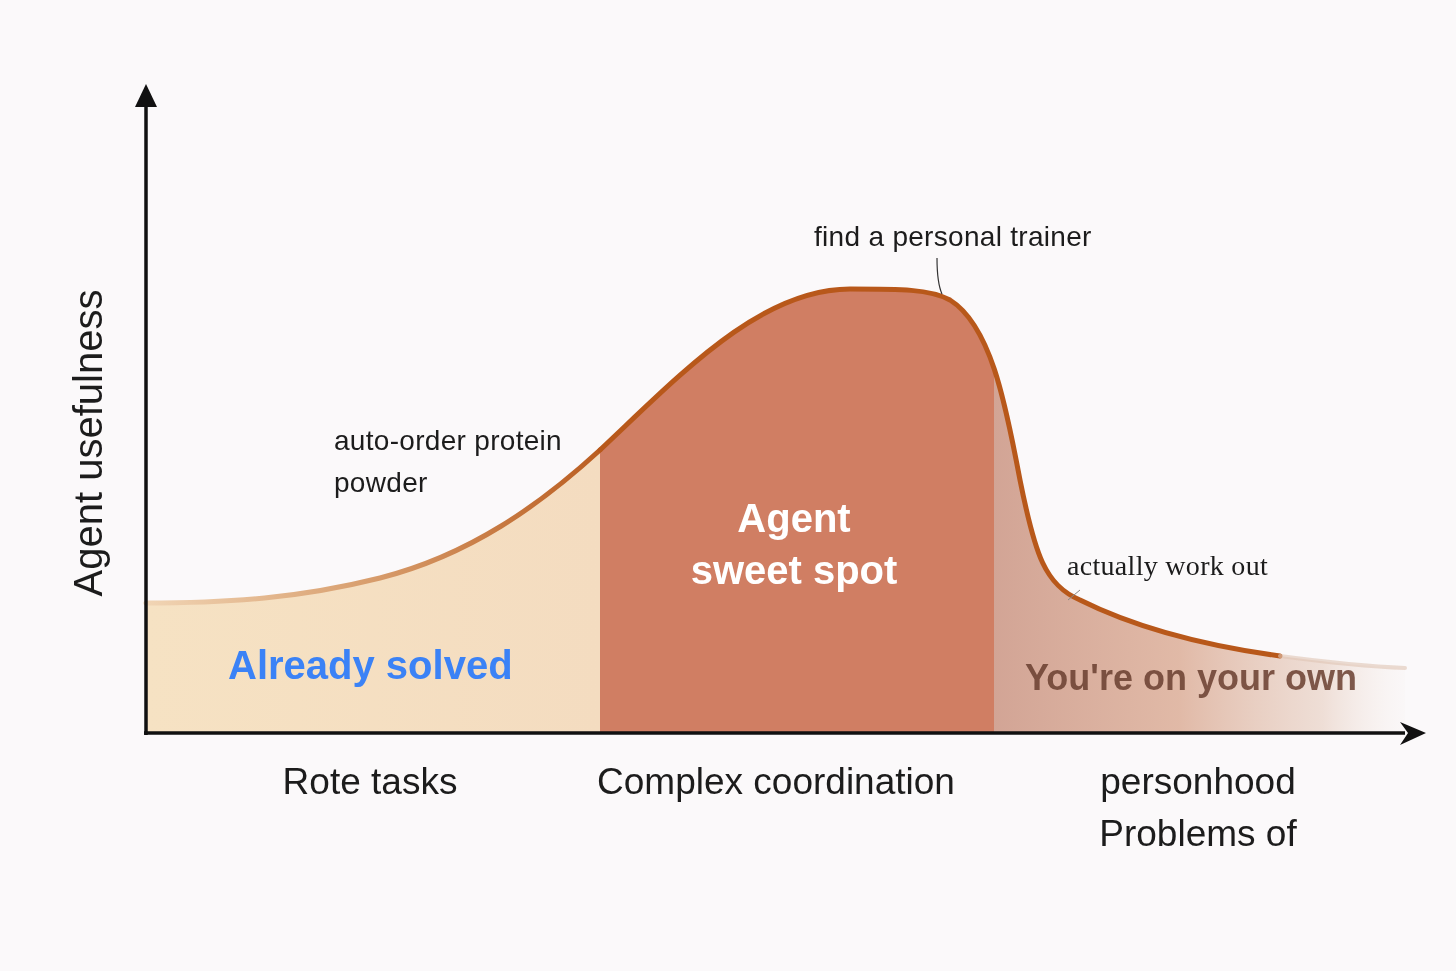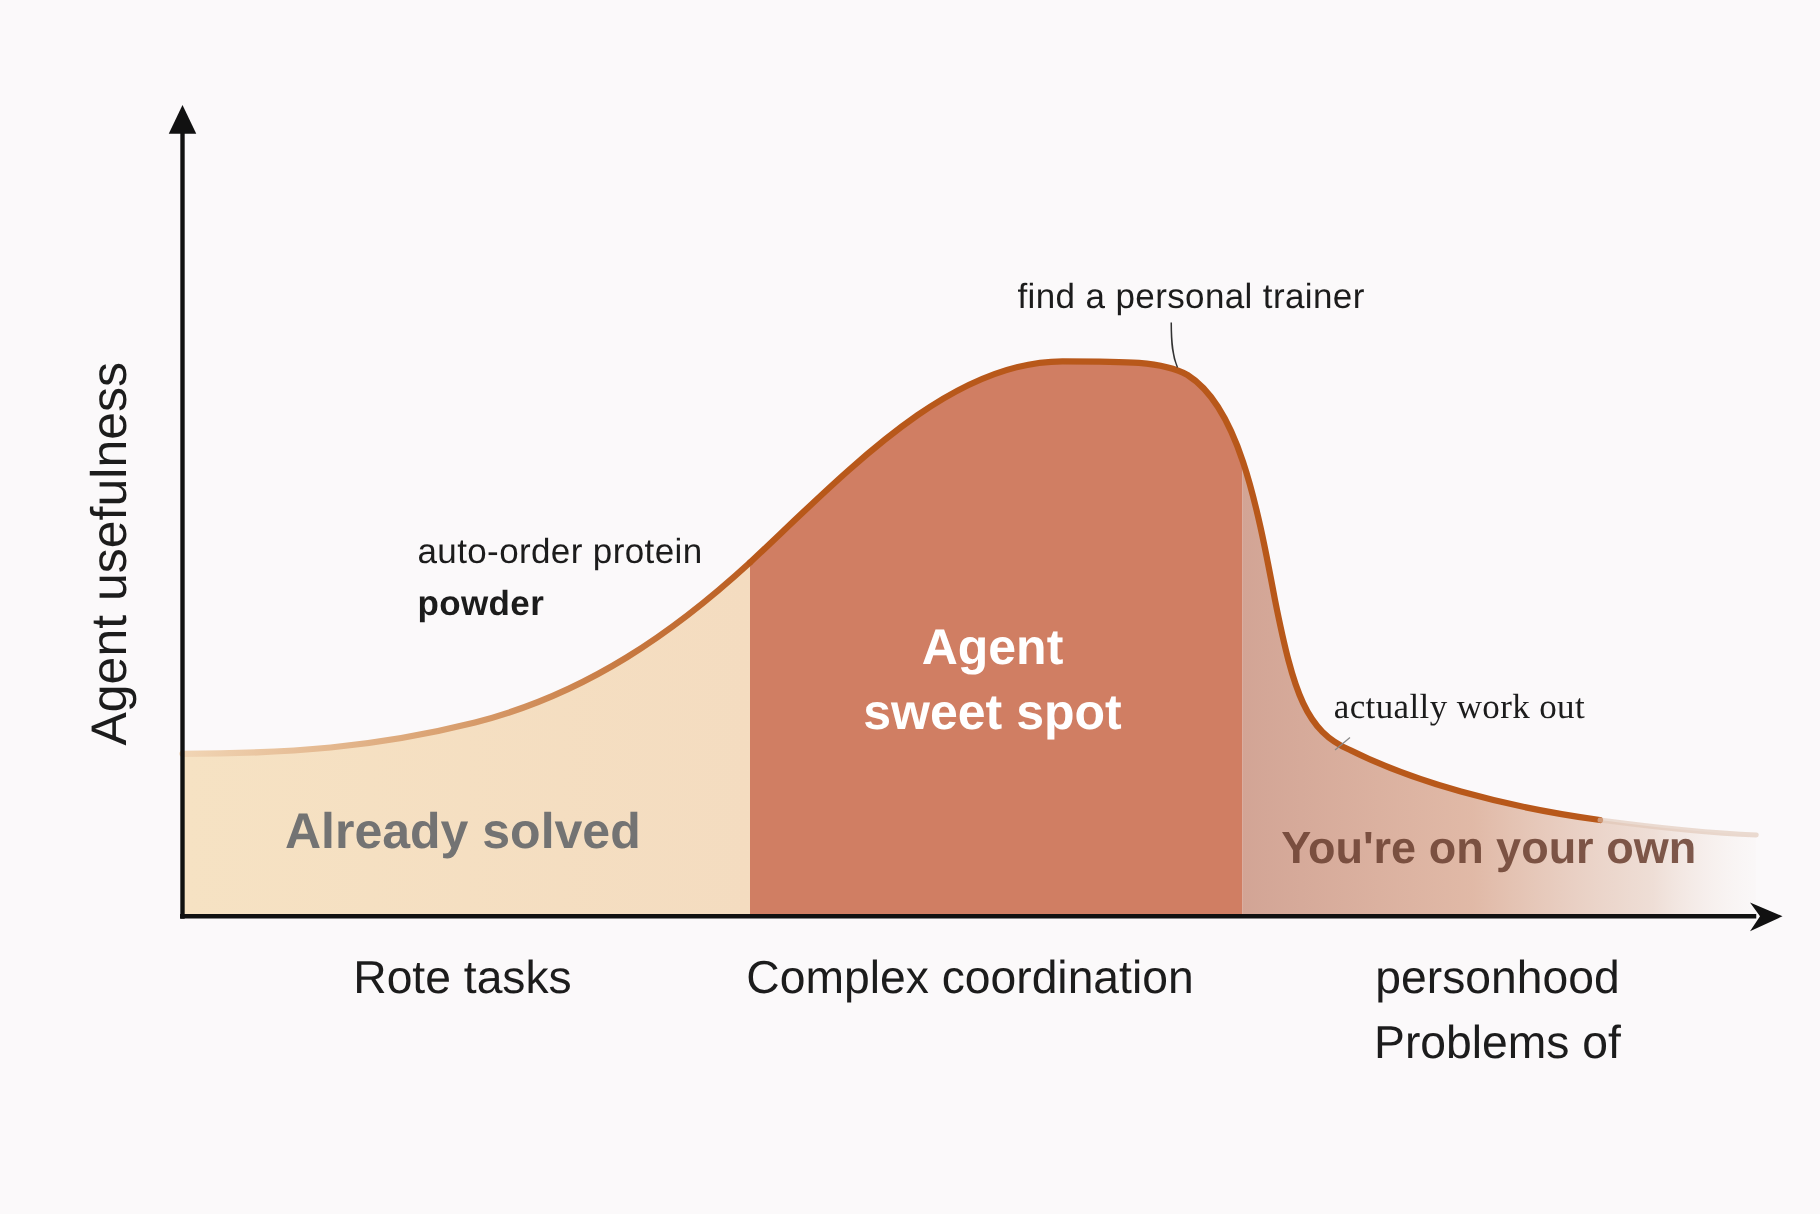--- a/index.html
+++ b/index.html
@@ -61,32 +61,32 @@
     <path d="M1080,590 L1068,600" fill="none" stroke="#888" stroke-width="1"></path>
 
     <line x1="146" y1="735" x2="146" y2="100" stroke="#111" stroke-width="3.5"></line>
     <polygon points="146,84 135,107 157,107" fill="#111"></polygon>
     <line x1="144" y1="733" x2="1405" y2="733" stroke="#111" stroke-width="3.5"></line>
     <polygon points="1426,733 1400,722 1408,733 1400,745" fill="#111"></polygon>
   </svg>
 
   <div id="y-title">Agent usefulness</div>
 
-  <div class="region" style="left:228px; top:643px; font-size:40px; color:#737373;">Already solved</div>
+  <div class="region" style="left:228px; top:643px; font-size:40px; color:#3b82f6;">Already solved</div>
 
   <div class="region" style="left:1025px; top:657px; font-size:36px; color:#6a3f30; opacity:0.85;">You're on your own</div>
 
   <div class="region" style="left:794px; top:492px; transform:translateX(-50%); font-size:40px; color:#ffffff; text-align:center; line-height:52px;">
     <div>Agent</div>
     <div>sweet spot</div>
   </div>
 
   <div class="lbl annot" style="left:334px; top:420px; text-align:left; width:273px; line-height:42px;">
     <div>auto-order protein</div>
-    <div style="padding-right:48px;font-weight:bold;">powder</div>
+    <div style="padding-right:48px;">powder</div>
   </div>
 
   <div class="lbl annot" style="left:814px; top:221px;">find a personal trainer</div>
 
   <div class="lbl annot" style="left:1067px; top:550px;font-family:Liberation Serif, serif;">actually work out</div>
 
   <div class="lbl tick" style="left:370px; top:756px; transform:translateX(-50%);">
     <div>Rote tasks</div>
   </div>
   <div class="lbl tick" style="left:776px; top:756px; transform:translateX(-50%);text-align:center;">

